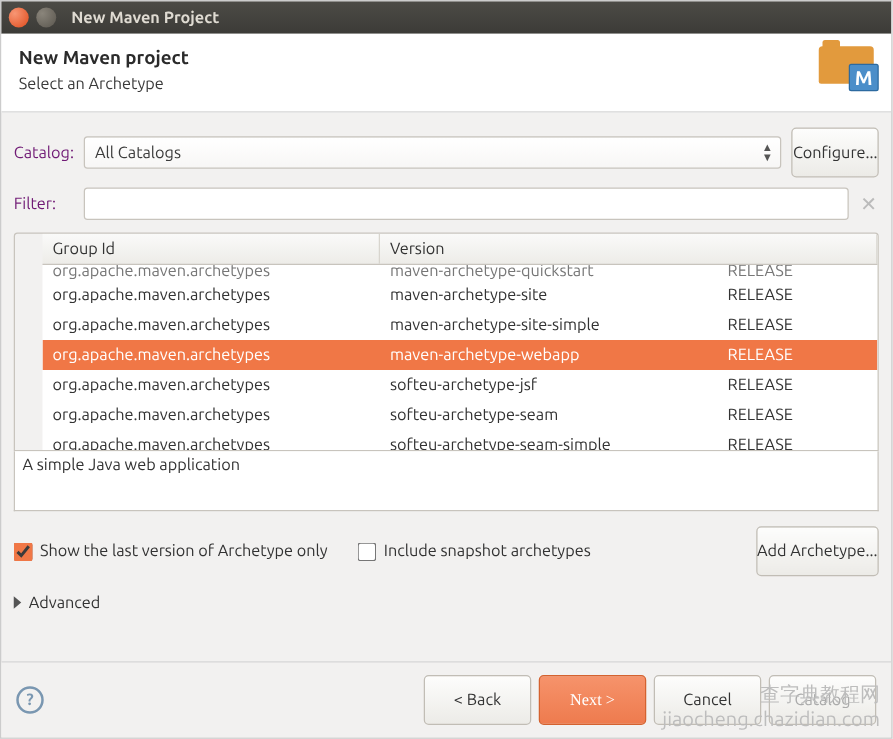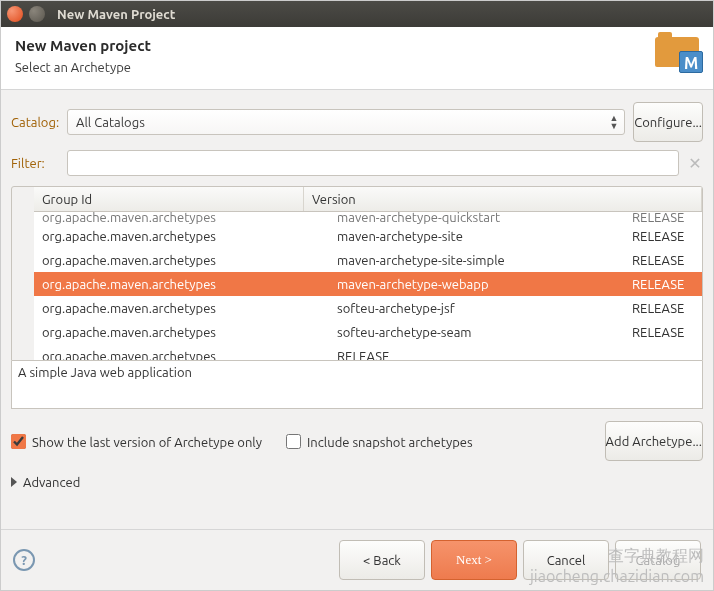--- a/index.html
+++ b/index.html
@@ -17,41 +17,41 @@
 .wiz-header .txt h1 { font-size: 15px; font-weight: bold; color: #2b2b2b; margin-bottom: 6px; }
 .wiz-header .txt p { color: #3b3b3b; }
 .wiz-header .icon { margin-left: auto; width: 44px; height: 40px; }
 .maven-icon-folder { width:44px; height:30px; background:#e29a3d; border-radius:3px 3px 2px 2px; position:relative; }
 .maven-icon-folder:before { content:""; position:absolute; top:-5px; left:3px; width:14px; height:6px; background:#e29a3d; border-radius:2px 2px 0 0; }
 .maven-icon-m { position:absolute; bottom:-6px; right:-4px; width:24px; height:22px; background:#4b8ec9; color:#fff; font-weight:bold; font-size:16px; text-align:center; line-height:22px; border:1px solid #2c6aa0; border-radius:2px; }
 
 
 .wiz-body { padding: 12px 10px 6px; flex: 1; display: flex; flex-direction: column; }
 .row { display: flex; align-items: center; margin-bottom: 8px; }
-.row label.lbl { width: 56px; color: #a16207; }
+.row label.lbl { width: 56px; color: #701a75; }
 .select-box { flex: 1; height: 26px; background: linear-gradient(#fff,#f7f6f5); border: 1px solid #c8c4bd; border-radius: 3px; padding: 0 24px 0 8px; display: flex; align-items: center; position: relative; color: #3b3b3b; }
 .select-box .arrows { position: absolute; right: 6px; font-size: 9px; line-height: 8px; color: #555; }
 .btn { height: 40px; padding: 0 0; background: linear-gradient(#fdfdfc,#ecebe7); border: 1px solid #c1bdb5; border-radius: 4px; color: #333; cursor: pointer; }
 .filter-input { flex:1; height:26px; border:1px solid #c8c4bd; border-radius:3px; background:#fff; padding:0 6px; outline:none; }
 .filter-clear { width: 16px; text-align:center; color:#bbb; font-size:16px; margin-left:8px; }
 
 .table-wrap { border:1px solid #c8c4bd; border-radius:3px 3px 0 0; overflow:hidden; margin-top:2px;padding-left:22px; }
 .thead { display:flex; background:linear-gradient(#fafaf9,#edece8); border-bottom:1px solid #c8c4bd; }
 .thead .th { padding:5px 8px; color:#333; border-right:1px solid #d8d5ce; }
 .col-g { width:270px; } .col-a { width:270px; } .col-v { flex:1; }
 .tbody { height: 148px; overflow:hidden; background:#fff; }
-.tr { display:flex; height:24px; align-items:center; color:#333;gap:25px; }
+.tr { display:flex; height:24px; align-items:center; color:#333; }
 .tr.cut { height:12px; align-items:flex-end; color:#777; overflow:hidden; }
 .tr > div { padding:0 8px; white-space:nowrap; overflow:hidden; }
 .tr.sel { background:#f07746; color:#fff; }
 
 .desc-box { border:1px solid #c8c4bd; border-top:none; background:#fff; padding:4px 6px; height:48px; color:#333; }
 
 .opts { display:flex; align-items:center; margin-top:12px; }
-.chk { display:flex; align-items:flex-end; margin-right:24px; color:#333; }
+.chk { display:flex; align-items:center; margin-right:24px; color:#333; }
 .chk input { width:15px; height:15px; margin-right:6px; accent-color:#f07746; }
 .opts .spacer { flex:1; }
 
 .adv { margin-top:14px; color:#333; display:flex; align-items:center; cursor:pointer; }
 .adv .tri { display:inline-block; width:0; height:0; border-top:5px solid transparent; border-bottom:5px solid transparent; border-left:6px solid #555; margin-right:6px; }
 
 
 .footer { border-top:1px solid #d6d6d6; padding:10px 12px; display:flex; align-items:center; background:#f2f1f0; }
 .help { width:22px; height:22px; border-radius:11px; border:2px solid #7a97b1; color:#7a97b1; text-align:center; font-weight:bold; line-height:18px; }
 .footer .spacer { flex:1; }
@@ -129,20 +129,21 @@
           <div class="col-a">softeu-archetype-jsf</div>
           <div class="col-v">RELEASE</div>
         </div>
         <div class="tr">
           <div class="col-g">org.apache.maven.archetypes</div>
           <div class="col-a">softeu-archetype-seam</div>
           <div class="col-v">RELEASE</div>
         </div>
         <div class="tr">
           <div class="col-g">org.apache.maven.archetypes</div>
+          <div class="col-a">softeu-archetype-seam-simple</div>
           <div class="col-v">RELEASE</div>
         </div>
       </div>
   </div>
 
   <div class="desc-box">A simple Java web application</div>
 
   <div class="opts">
     <label class="chk">
       <input type="checkbox" id="chk-last" checked="" style="">

